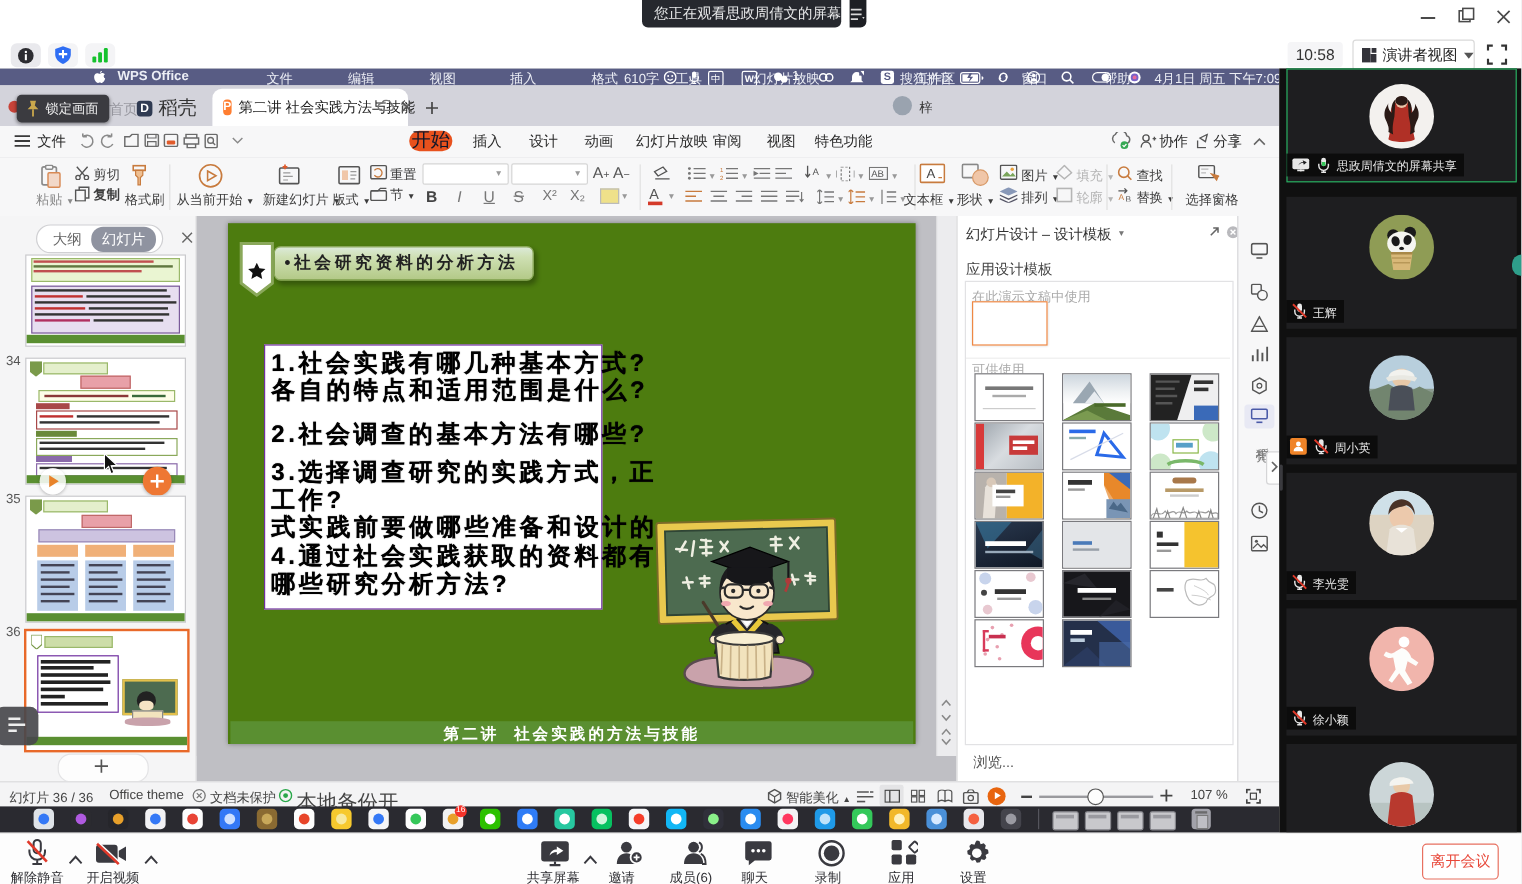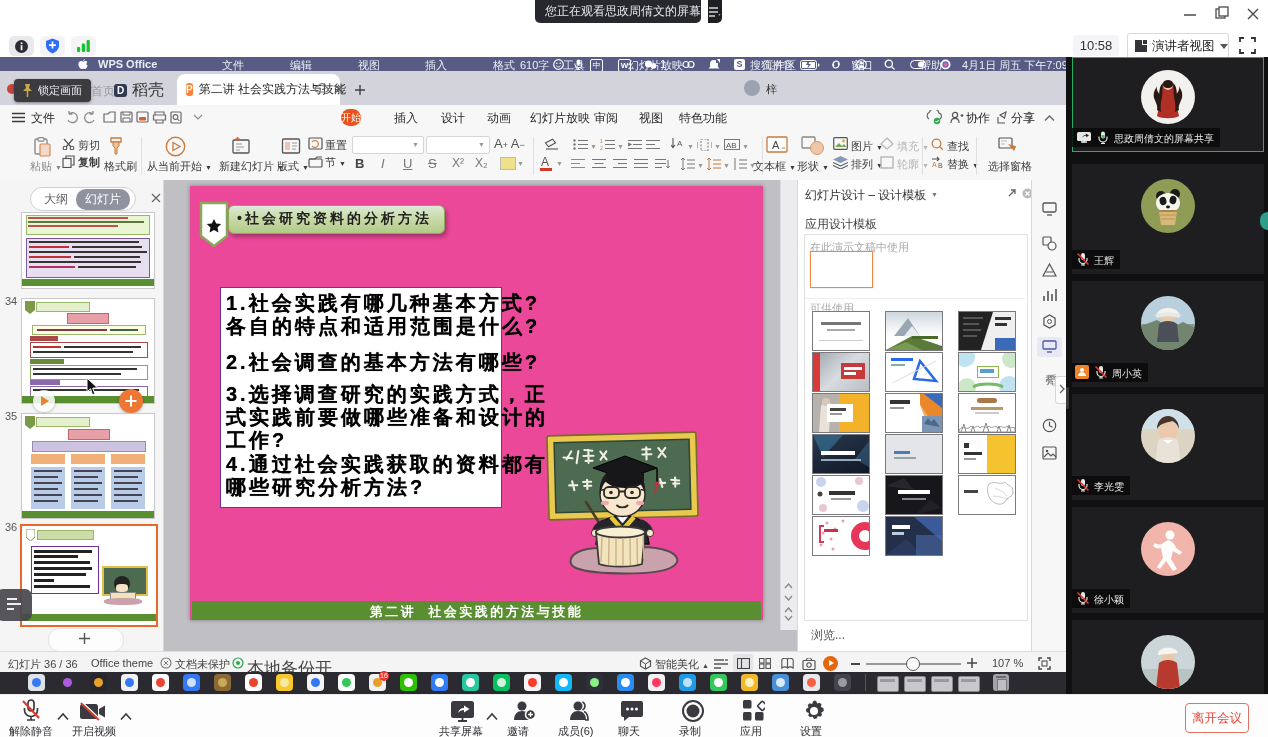--- a/index.html
+++ b/index.html
@@ -196,21 +196,21 @@
         <rect x="18" y="1" width="11" height="10" rx="1" fill="none" stroke="#6a6a6a" stroke-width="1.2"></rect>
           <path d="M20 1v3h7v-3M20 11v-4h7v4" stroke="#6a6a6a" stroke-width="1" fill="none"></path>
         <rect x="34" y="1" width="11" height="10" rx="1" fill="none" stroke="#6a6a6a" stroke-width="1.2"></rect>
           <rect x="36" y="6" width="7" height="3.4" rx="1" fill="#e05b2b"></rect>
         <path d="M52 4h9v-3h-9zM52 4h-1.5v5h12v-5H61M53 9h7v3h-7z" fill="none" stroke="#6a6a6a" stroke-width="1.2"></path>
         <rect x="68" y="1" width="10" height="11" rx="1" fill="none" stroke="#6a6a6a" stroke-width="1.2"></rect>
           <circle cx="72.5" cy="6" r="2.4" fill="none" stroke="#6a6a6a" stroke-width="1.1"></circle>
           <path d="M74.3 7.8l2 2" stroke="#6a6a6a" stroke-width="1.1"></path>
         <path d="M91 4l4 4 4-4" fill="none" stroke="#8a8a8a" stroke-width="1.2"></path>
       </svg>
-      <div class="abs" style="left:341px;top:4px;width:20px;height:17px;background:#e8511d;border-radius:9px;color:#ffffff;font-size:10px;text-align:center;line-height:17px;">开始</div>
+      <div class="abs" style="left:341px;top:4px;width:36px;height:17px;background:#e8511d;border-radius:9px;color:#0f172a;font-size:16px;text-align:center;line-height:17px;">开始</div>
       <div class="abs txt" style="left:394px;top:5px;font-size:12px;color:#2a2a2a;">插入</div>
       <div class="abs txt" style="left:441px;top:5px;font-size:12px;color:#2a2a2a;">设计</div>
       <div class="abs txt" style="left:487px;top:5px;font-size:12px;color:#2a2a2a;">动画</div>
       <div class="abs txt" style="left:530px;top:5px;font-size:12px;color:#2a2a2a;">幻灯片放映</div>
       <div class="abs txt" style="left:594px;top:5px;font-size:12px;color:#2a2a2a;">审阅</div>
       <div class="abs txt" style="left:639px;top:5px;font-size:12px;color:#2a2a2a;">视图</div>
       <div class="abs txt" style="left:679px;top:5px;font-size:12px;color:#2a2a2a;">特色功能</div>
       <svg class="abs" style="left:925px;top:5px;" width="18" height="15" viewBox="0 0 18 15">
           <path d="M4 9a4 4 0 0 1 .5-7 5 5 0 0 1 9.5 1.2a3.2 3.2 0 0 1 -0.5 6.3" fill="none" stroke="#6a6a6a" stroke-width="1.2"></path>
           <circle cx="12" cy="11" r="3.2" fill="#35a853"></circle>
@@ -577,38 +577,38 @@
           <path d="M6.5 1v11M1 6.5h11" stroke="#555" stroke-width="1.4"></path>
         </svg>
     </div>
 
     <div class="abs" style="left:-4px;top:532px;width:36px;height:32px;background:rgba(72,72,76,.92);border-radius:7px;z-index:40;"></div>
     <svg class="abs" style="left:6px;top:540px;z-index:41;" width="18" height="16" viewBox="0 0 18 16">
         <path d="M1 2h10M1 7h14M1 12h7" stroke="#eee" stroke-width="2"></path>
       </svg>
 
     <div class="abs" style="left:164px;top:123px;width:633px;height:450px;background:#bfbfc4;"></div>
-    <div class="abs" style="left:190px;top:129px;width:573px;height:434px;background:#ec4899;box-shadow:0 0 4px rgba(0,0,0,.35);" id="slide">
+    <div class="abs" style="left:190px;top:129px;width:573px;height:434px;background:#4d7c0f;box-shadow:0 0 4px rgba(0,0,0,.35);" id="slide">
 
       <svg class="abs" style="left:9px;top:15px;" width="30" height="47" viewBox="0 0 30 47">
         <path d="M2 2h26v33l-13 10L2 35z" fill="#fff" stroke="#8aa85a" stroke-width="2.5"></path>
         <path d="M15 18l2.2 4.6 5 .5-3.7 3.4 1 5-4.5-2.6-4.5 2.6 1-5-3.7-3.4 5-.5z" fill="#111"></path>
       </svg>
 
       <div class="abs" style="left:38px;top:19px;width:215px;height:27px;border-radius:6px;border:1px solid #8aa85a;background:linear-gradient(180deg,#dcead9 0%,#cfe0b4 30%,#b3c987 100%);box-shadow:2px 3px 4px rgba(0,0,0,.3);"></div>
       <div class="abs txt" style="left:47px;top:24px;font-size:14px;color:#222;font-weight:bold;letter-spacing:3px;">•社会研究资料的分析方法</div>
 
       <div class="abs" style="left:30px;top:101px;width:280px;height:219px;border:1.5px solid #7030a0;background:#fff;"></div>
       <div class="abs" style="left:36px;top:106px;width:276px;font-weight:bold;color:#000;font-size:20px;line-height:23px;letter-spacing:3px;text-shadow:0 0 0.7px rgba(0,0,0,.85);">
         <div class="txt">1.社会实践有哪几种基本方式?</div>
         <div class="txt">各自的特点和适用范围是什么?</div>
         <div class="txt" style="margin-top:13px;">2.社会调查的基本方法有哪些?</div>
         <div class="txt" style="margin-top:9px;">3.选择调查研究的实践方式，正</div>
+        <div class="txt">工作?</div>
         <div class="txt">式实践前要做哪些准备和设计的</div>
-        <div class="txt">工作?</div>
         <div class="txt" style="margin-top:1px;">4.通过社会实践获取的资料都有</div>
         <div class="txt">哪些研究分析方法?</div>
       </div>
 
       <svg class="abs" style="left:350px;top:242px;" width="180" height="160" viewBox="0 0 180 160">
 
         <g transform="rotate(-1.5 82 48)">
           <rect x="8" y="6" width="149" height="84" fill="#e9c94e" stroke="#7a6a28" stroke-width="1.6" rx="2"></rect>
           <rect x="15" y="13" width="135" height="70" fill="#4d6b50" stroke="#2f4535" stroke-width="1.5"></rect>
           <g stroke="#efefe2" stroke-width="2.1" fill="none" stroke-linecap="round">

